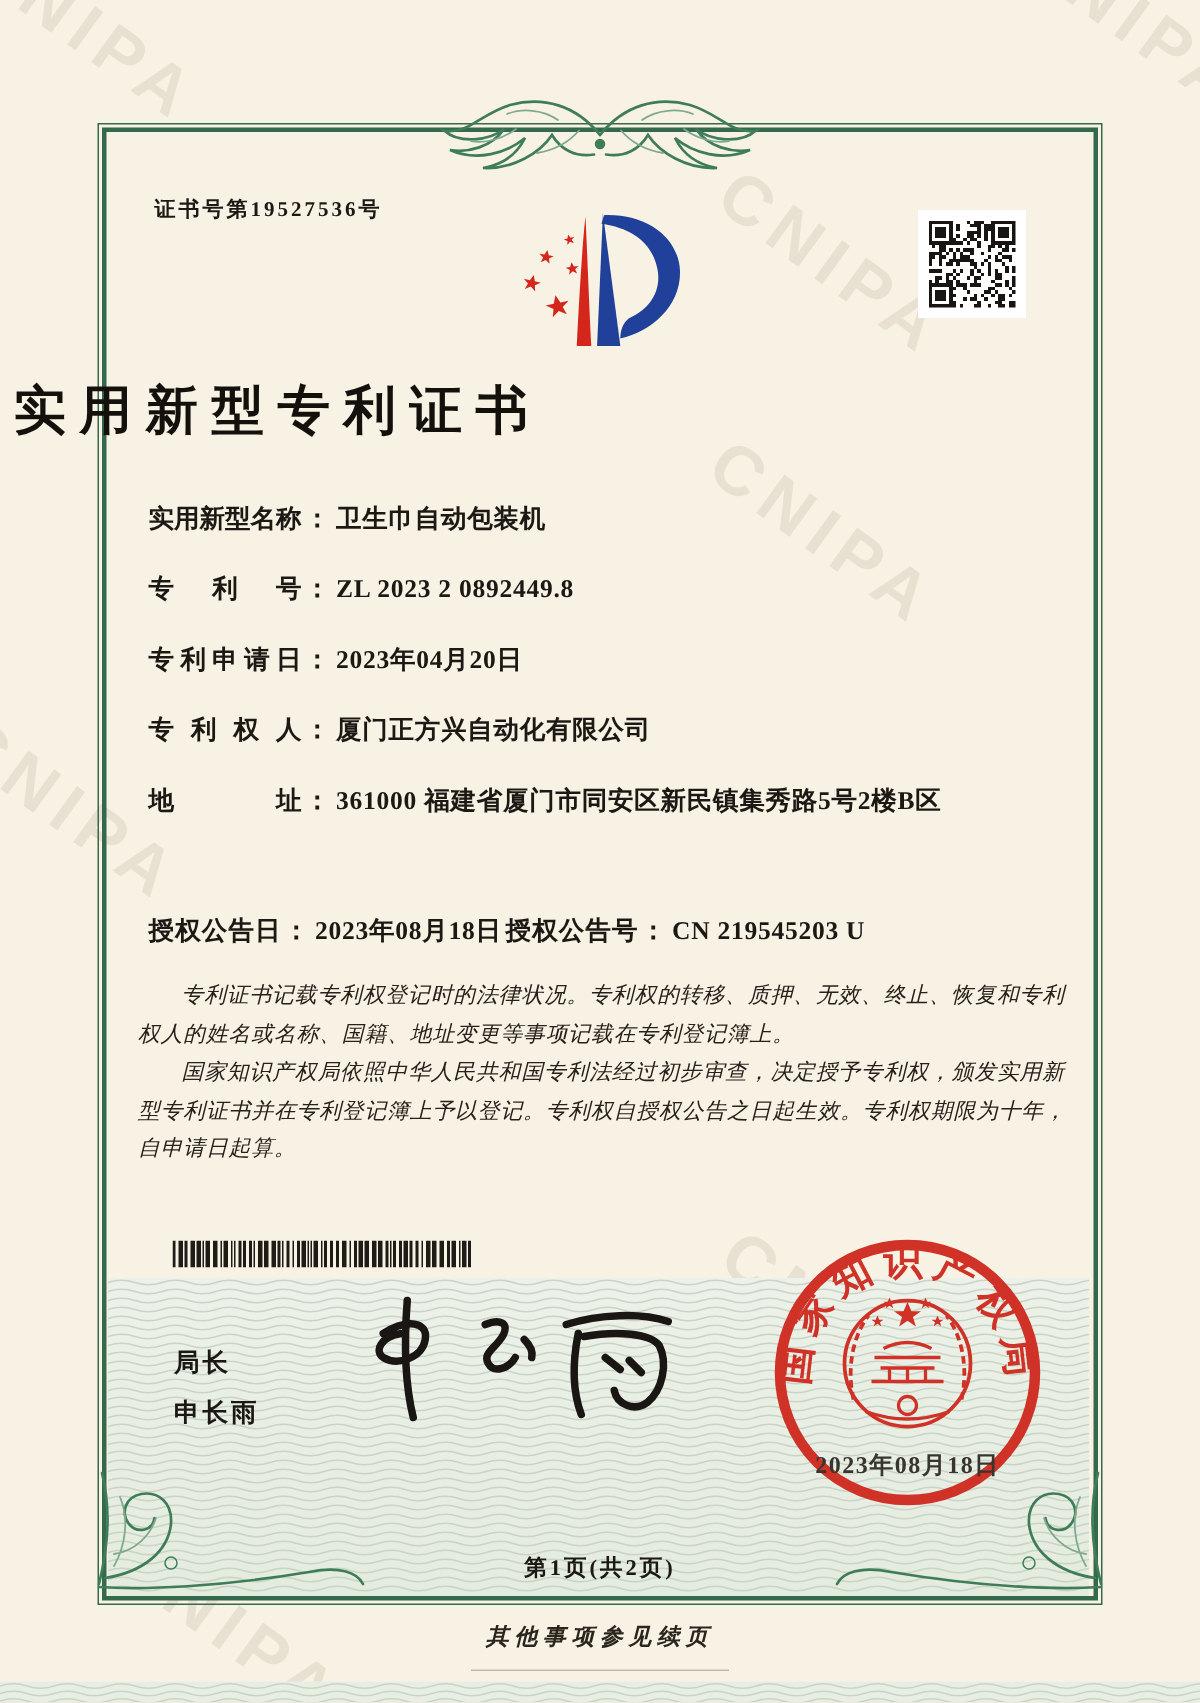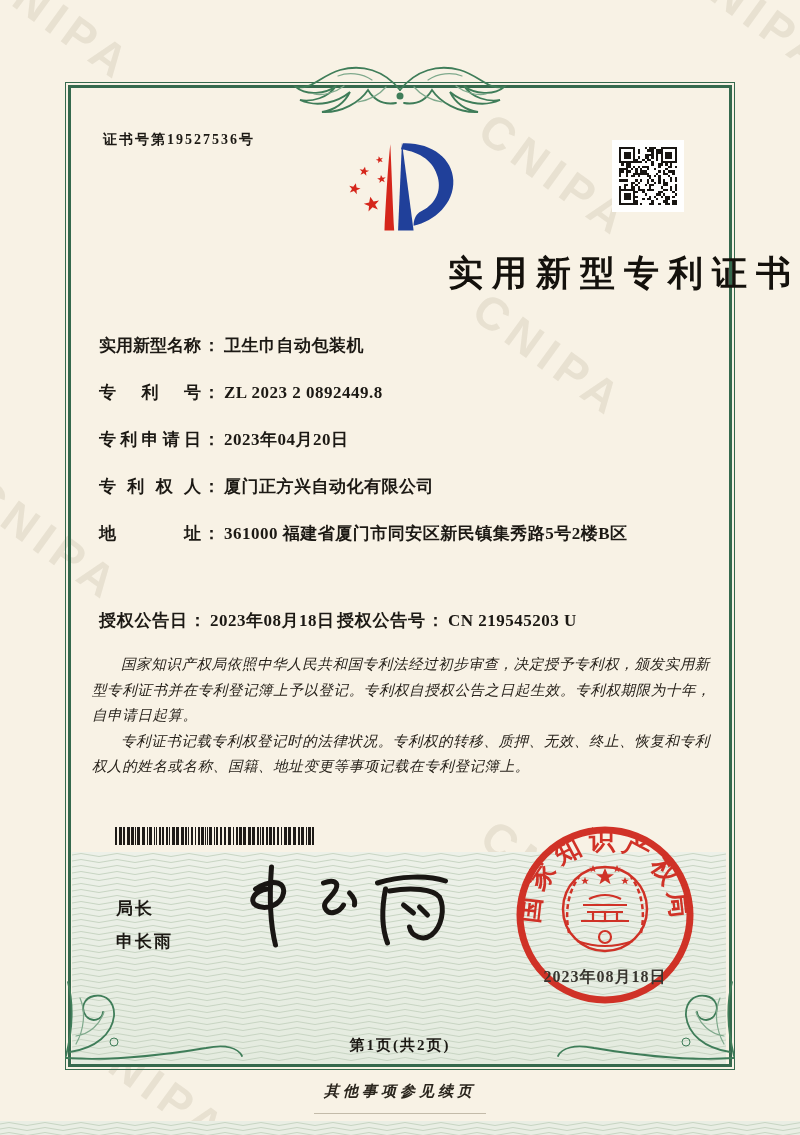--- a/index.html
+++ b/index.html
@@ -26,21 +26,21 @@
   .wave-zone path,.bottom-strip path{fill:none;stroke:#c8d5c3;stroke-width:1;}
   .bottom-strip{position:absolute;left:0;top:1121px;width:800px;height:14px;
     background:#e9eee4;z-index:2;}
   
   .ornament{position:absolute;z-index:3;}
   .ornament path{fill:none;stroke:#3f7d59;stroke-width:1.8;stroke-linecap:round;}
   .ornament .lite{stroke:#7fa98c;stroke-width:1.2;}
   
   .content{position:absolute;inset:0;z-index:3;}
   .cert-no{position:absolute;left:103px;top:131px;font-size:14px;font-weight:bold;letter-spacing:2px;}
-  .title{position:absolute;left:0;top:250px;width:100%;text-align:right;
+  .title{position:absolute;left:0;top:250px;width:100%;text-align:left;
     font-size:35px;font-weight:bold;letter-spacing:9px;text-indent:9px;color:#14110c;}
   .logo{position:absolute;left:337px;top:132px;}
   .qr-box{position:absolute;left:612px;top:140px;width:58px;height:58px;background:#ffffff;padding:7px;}
   .fields{position:absolute;left:99px;top:335px;width:560px;font-size:17px;}
   .field-row{margin-bottom:26px;line-height:21px;white-space:nowrap;}
   .flabel{display:inline-block;width:102px;font-weight:bold;text-align:justify;text-align-last:justify;vertical-align:top;}
   .fcolon{font-weight:bold;padding:0 4px 0 2px;}
   .fvalue{font-weight:bold;letter-spacing:0.5px;}
   .grant-row{position:absolute;left:99px;top:610px;font-size:17px;line-height:21px;white-space:nowrap;width:620px;}
   .grant2{position:absolute;left:238px;top:0;}
@@ -397,22 +397,22 @@
     <div class="grant-row">
       <span>
         <span class="flabel" style="width:88px">授权公告日</span><span class="fcolon">：</span><span class="fvalue">2023年08月18日</span>
       </span>
       <span class="grant2">
         <span class="flabel" style="width:88px">授权公告号</span><span class="fcolon">：</span><span class="fvalue">CN 219545203 U</span>
       </span>
     </div>
 
     <div class="paras">
+      <p>专利证书记载专利权登记时的法律状况。专利权的转移、质押、无效、终止、恢复和专利权人的姓名或名称、国籍、地址变更等事项记载在专利登记簿上。</p>
       <p>国家知识产权局依照中华人民共和国专利法经过初步审查，决定授予专利权，颁发实用新型专利证书并在专利登记簿上予以登记。专利权自授权公告之日起生效。专利权期限为十年，自申请日起算。</p>
-      <p>专利证书记载专利权登记时的法律状况。专利权的转移、质押、无效、终止、恢复和专利权人的姓名或名称、国籍、地址变更等事项记载在专利登记簿上。</p>
     </div>
 
     <svg class="barcode" id="barcode" viewBox="0 0 206 18" preserveAspectRatio="none">
         <rect x="0" y="0" width="2" height="18"></rect>
         <rect x="4" y="0" width="3" height="18"></rect>
         <rect x="8" y="0" width="2" height="18"></rect>
         <rect x="12" y="0" width="3" height="18"></rect>
         <rect x="16" y="0" width="3" height="18"></rect>
         <rect x="20" y="0" width="1" height="18"></rect>
         <rect x="22" y="0" width="3" height="18"></rect>

